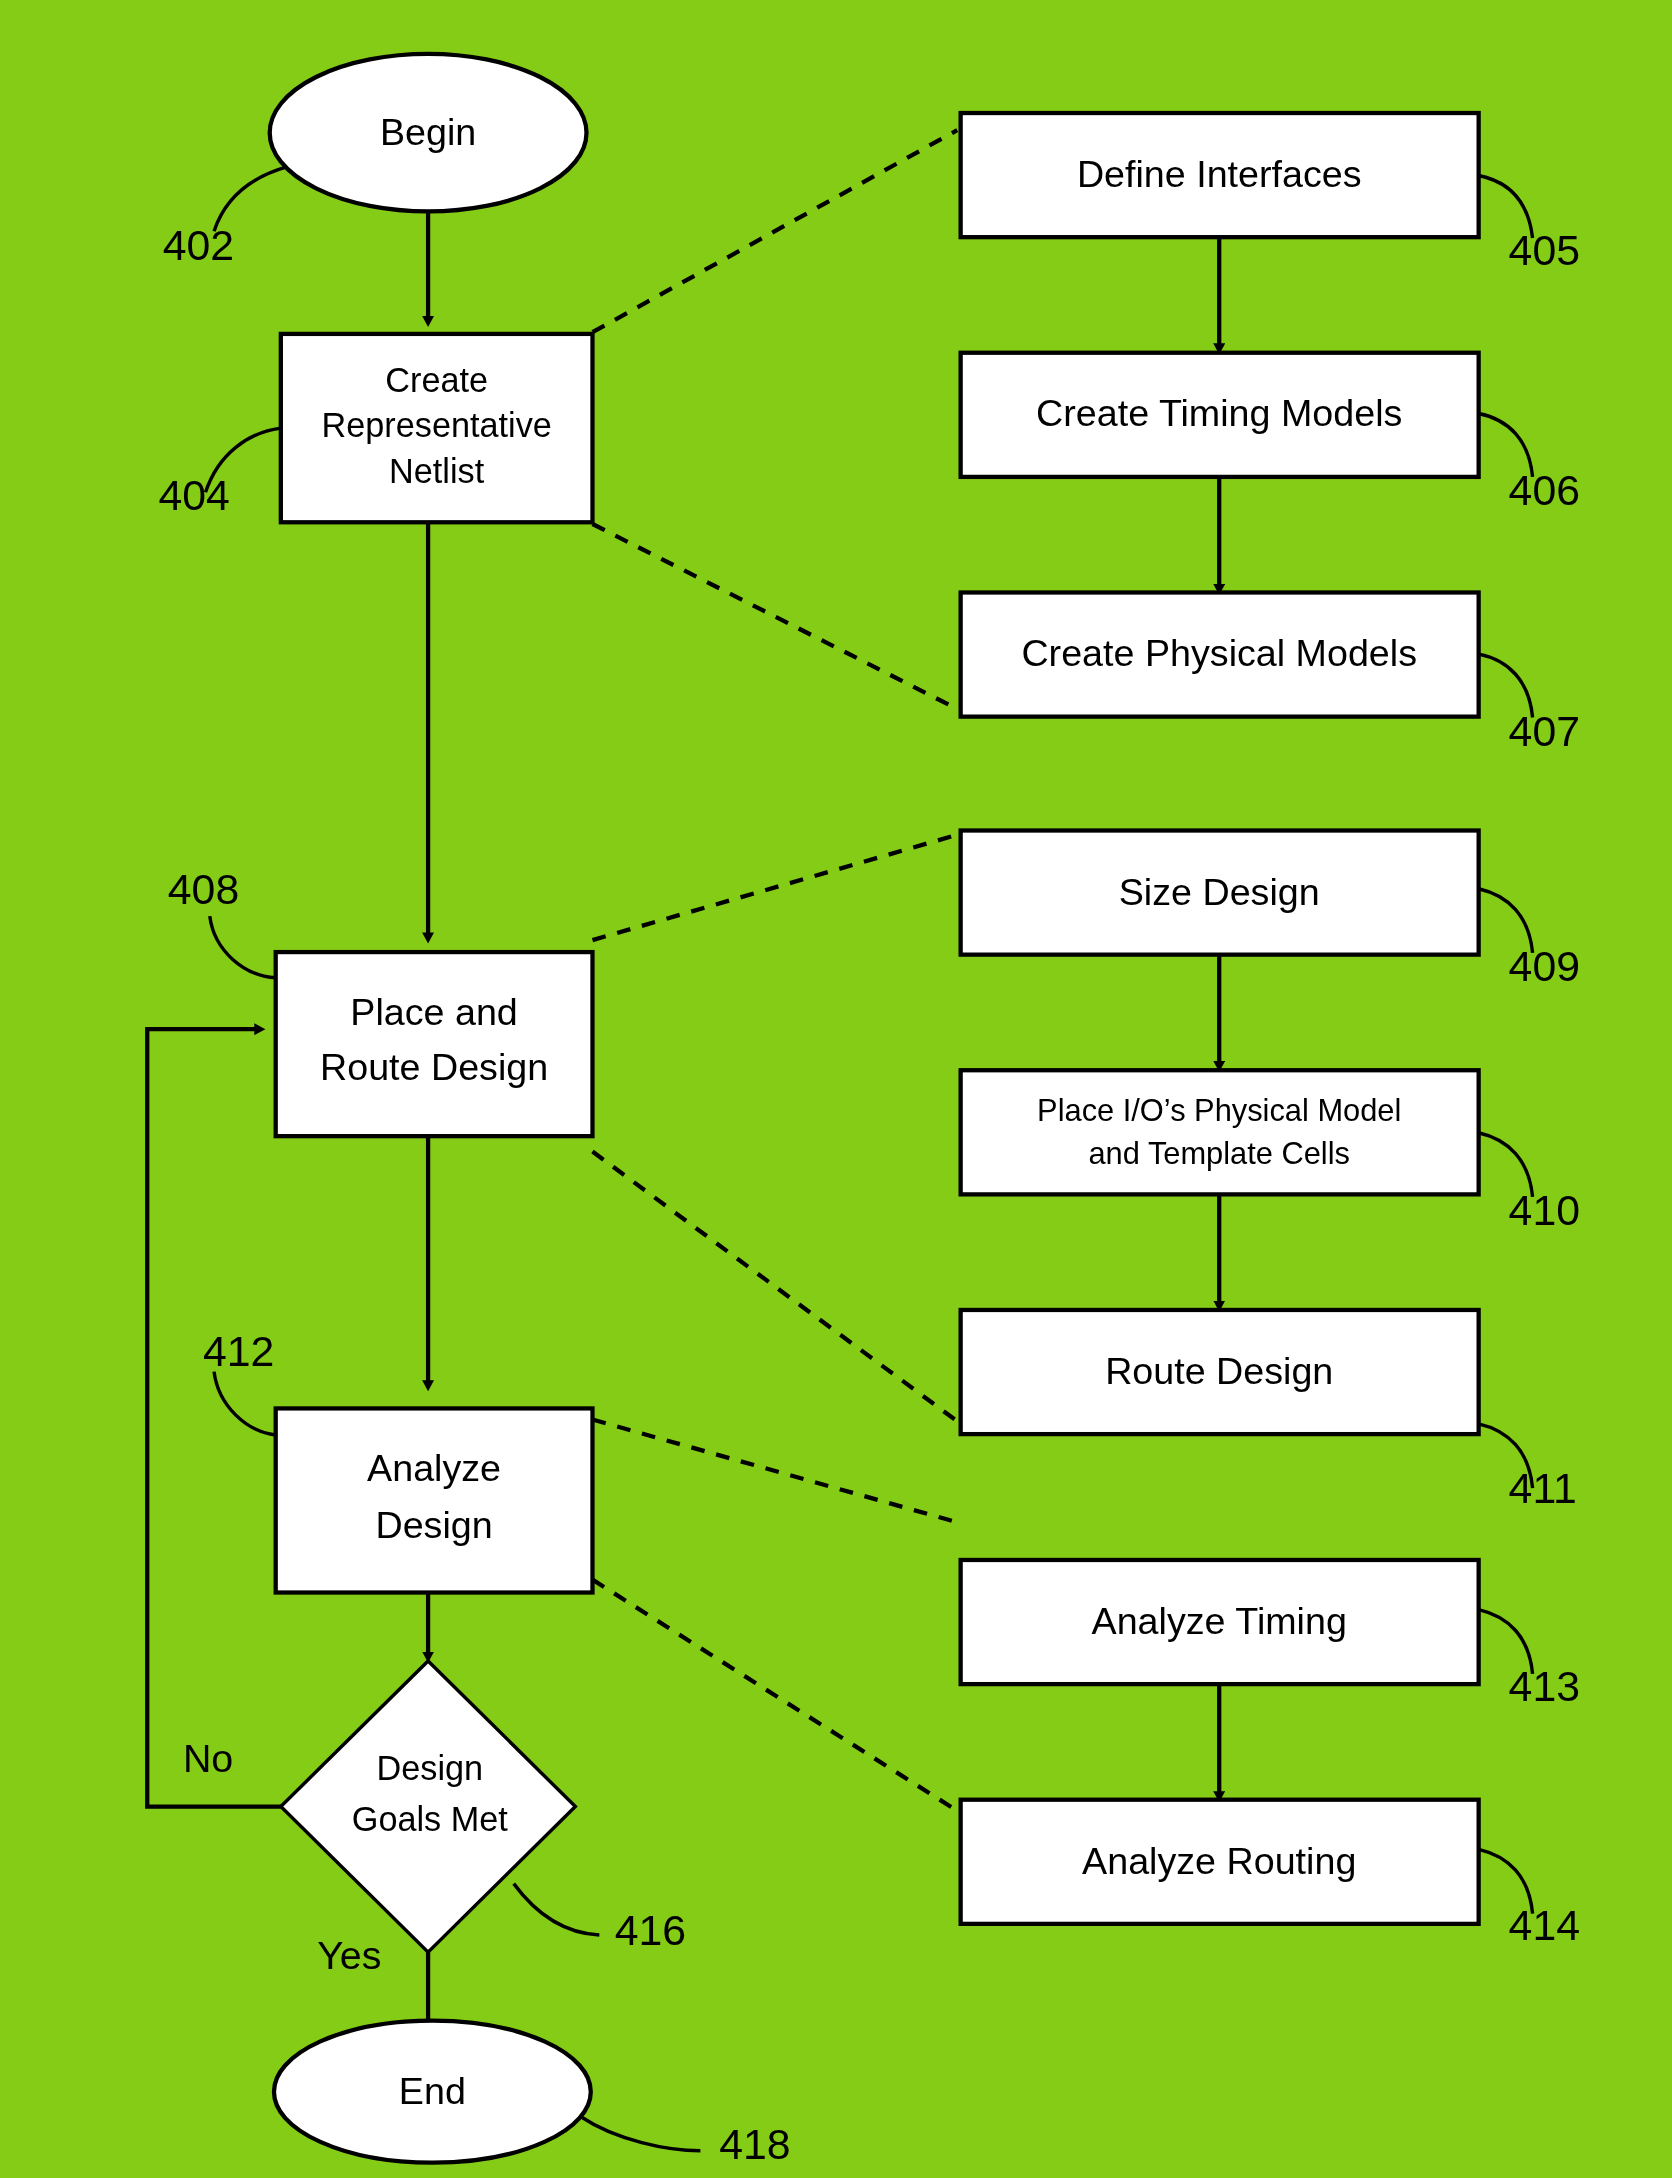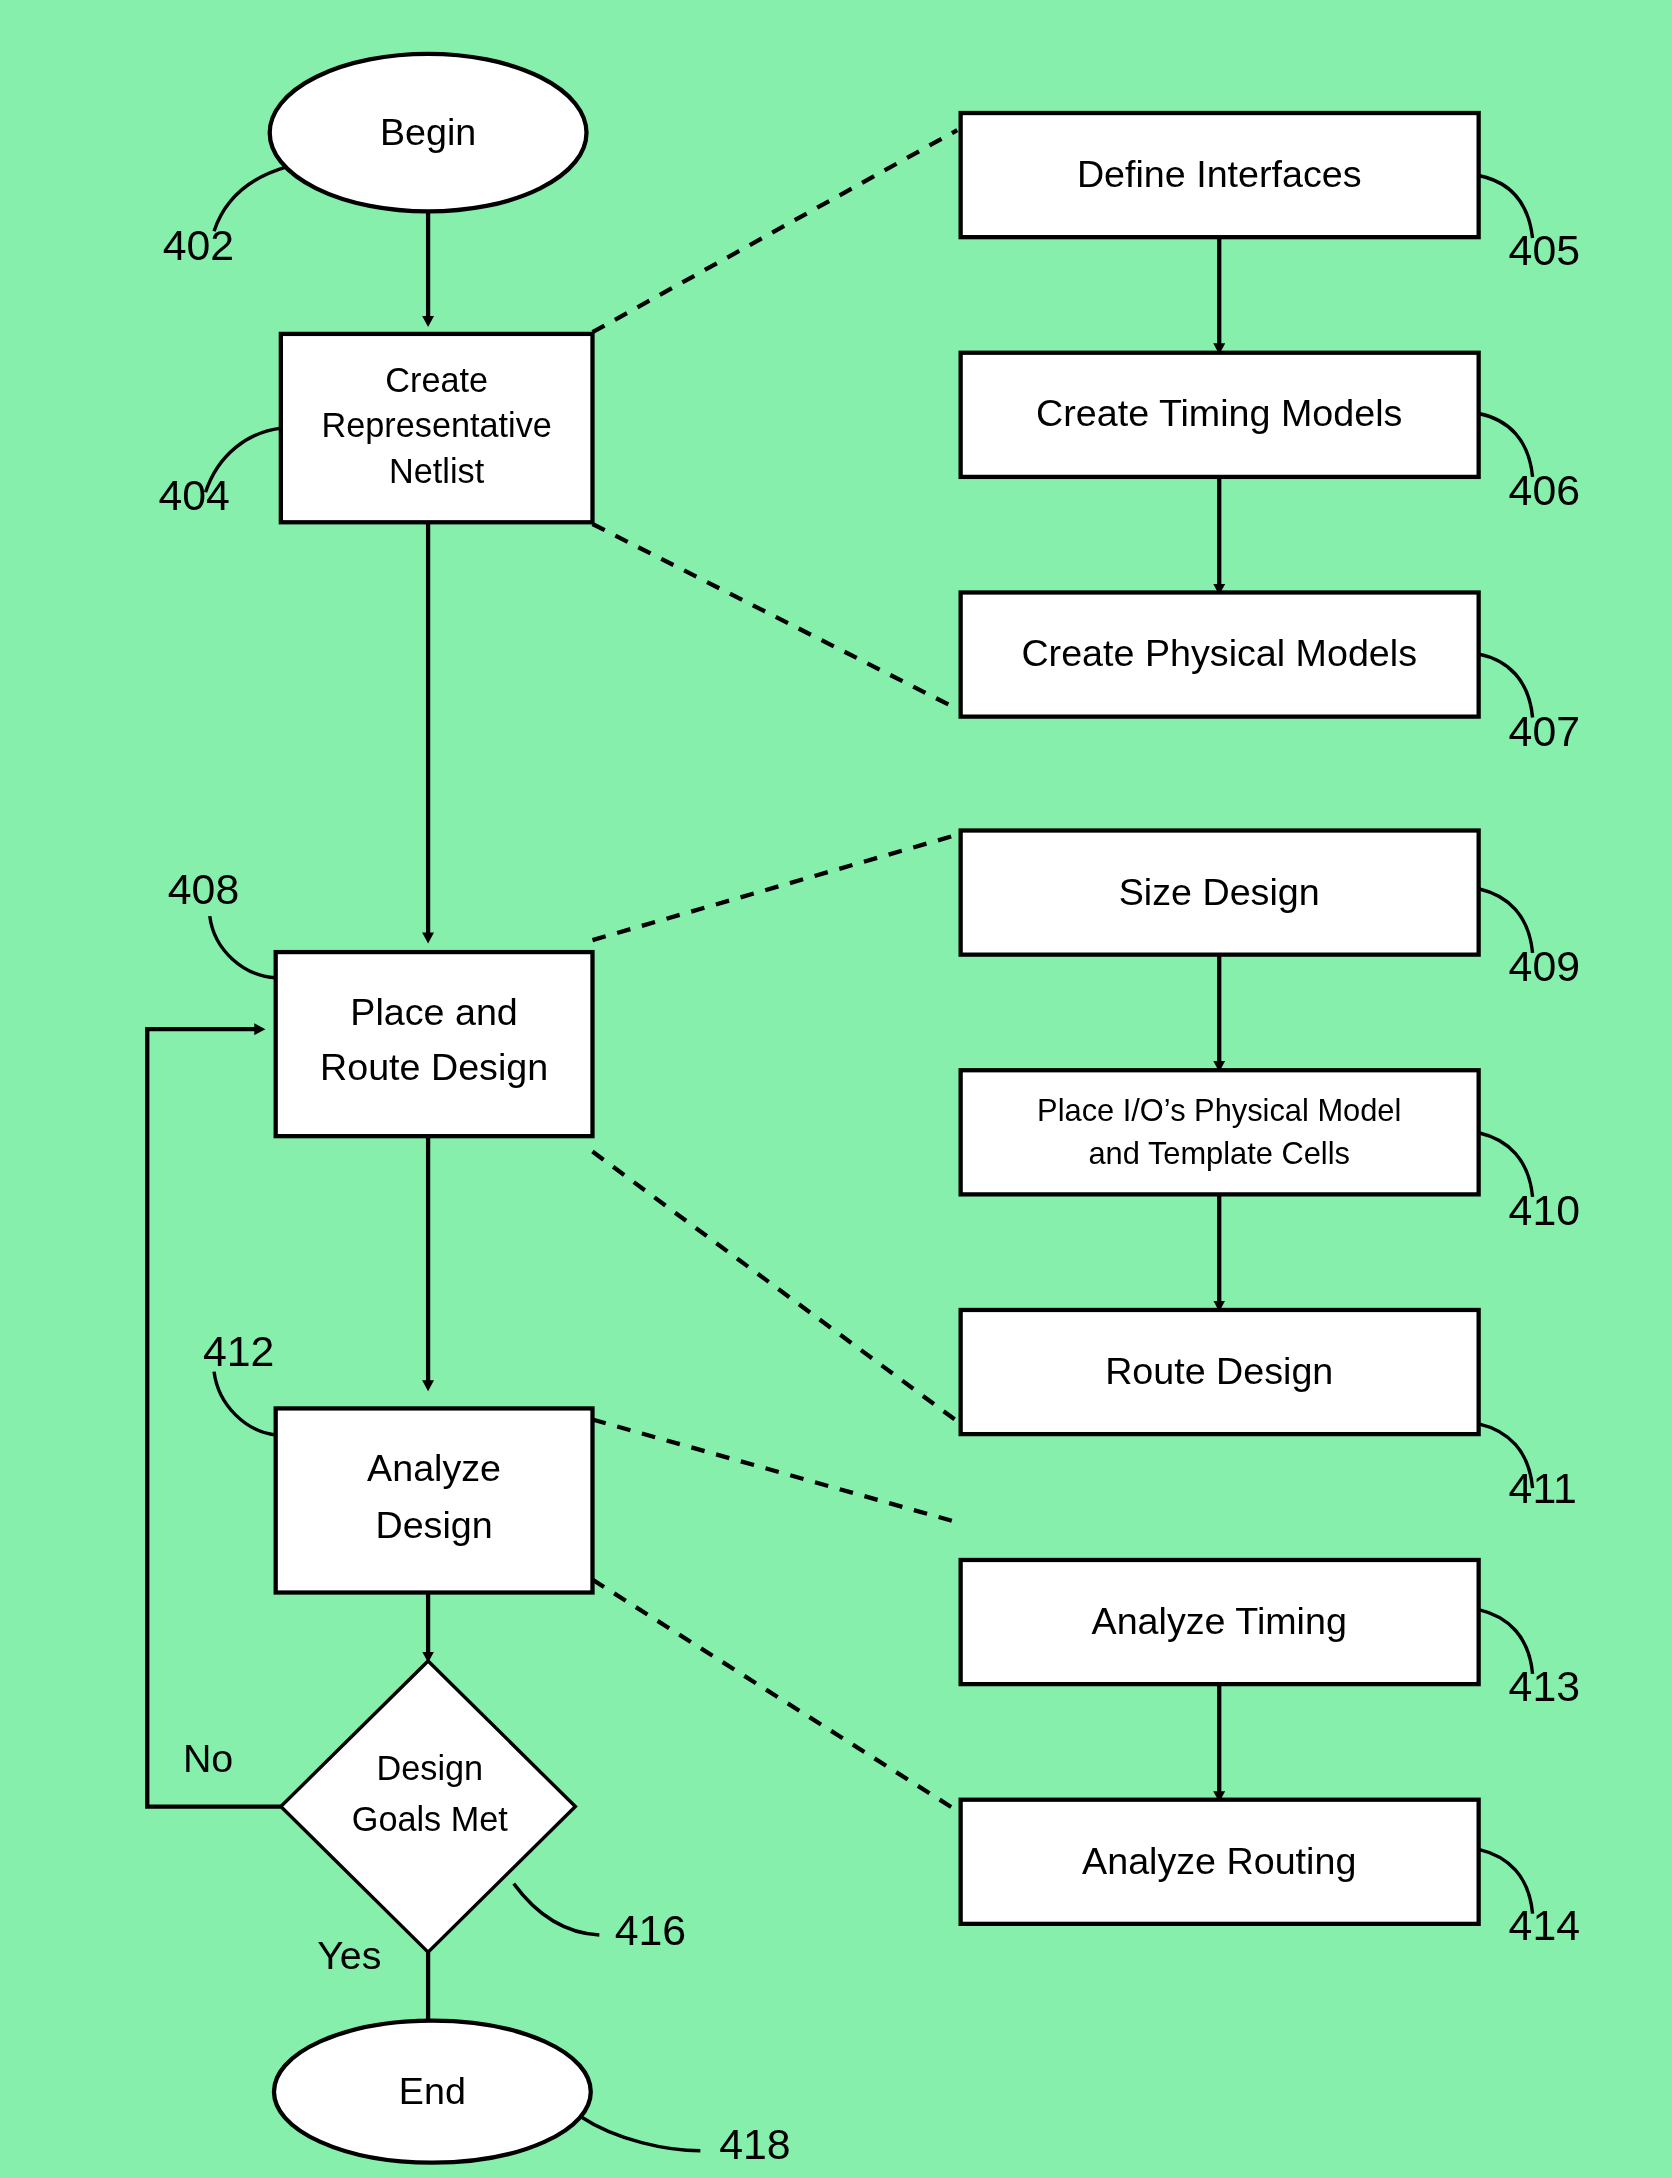--- a/index.html
+++ b/index.html
@@ -4,21 +4,21 @@
 <style>
   html, body {
     margin: 0;
     padding: 0;
     background: #ffffff;
   }
   #page {
     position: relative;
     width: 1673px;
     height: 2179px;
-    background: #86efac;
+    background: #84cc16;
     font-family: "Liberation Sans", sans-serif;
     overflow: hidden;
     text-align: right;
   }
   svg.diagram {
     position: absolute;
     inset: 0;
     width: 1673px;
     height: 2179px;
     display: block;

